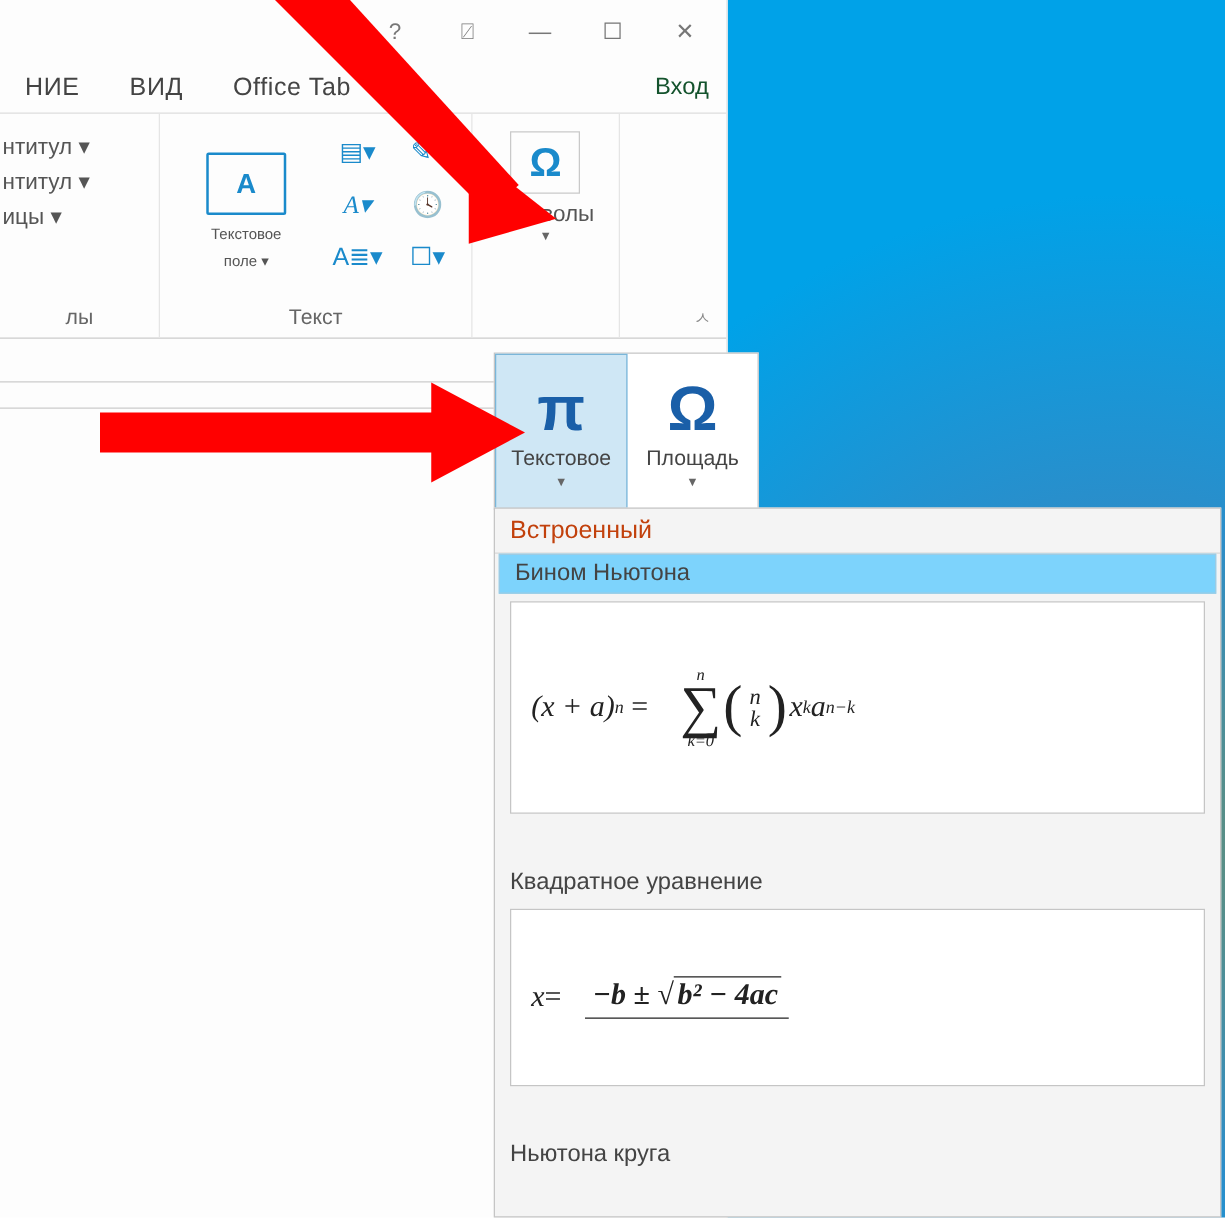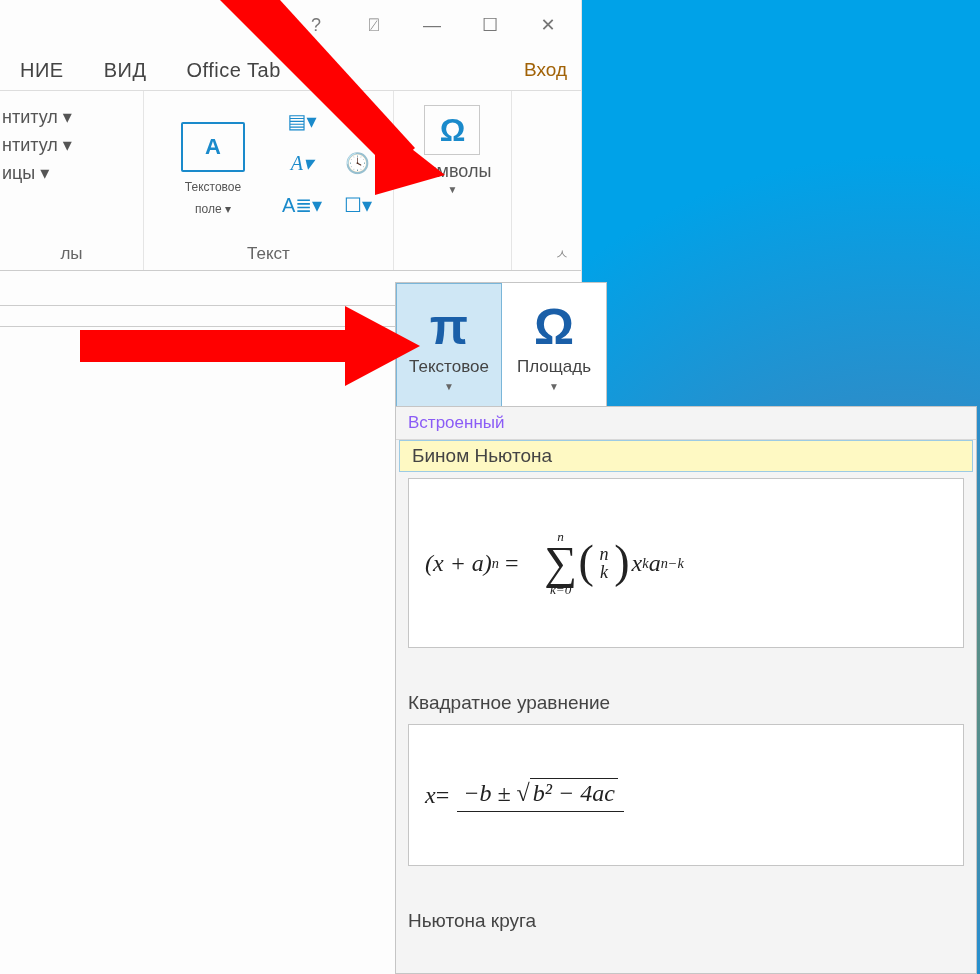--- a/index.html
+++ b/index.html
@@ -53,21 +53,21 @@
   .tabrow {
     height: 40px;
     display: flex;
     align-items: center;
     color: #444;
     font-size: 20px;
     border-bottom: 1px solid #ddd;
   }
   .tabrow .tab { padding: 0 20px; letter-spacing: .5px; white-space: nowrap; }
   .tabrow .spacer { flex: 1; }
-  .tabrow .login { padding: 0 14px; color: #a16207; font-size: 19px; }
+  .tabrow .login { padding: 0 14px; color: #14532d; font-size: 19px; }
 
   
   .ribbon {
     height: 180px;
     border-bottom: 1px solid #ccc;
     display: flex;
     position: relative;
     box-sizing: border-box;
   }
   .group {
@@ -77,21 +77,21 @@
     justify-content: space-between;
     border-right: 1px solid #e5e5e5;
     padding: 6px 0 0 0;
     box-sizing: border-box;
   }
   .group-label {
     font-size: 17px;
     color: #666;
     padding: 4px 0 6px 0;
   }
-  .group1 { width: 144px; }
+  .group1 { width: 128px; }
   .group1 .stack {
     width: 100%;
     padding-top: 6px;
     font-size: 18px;
     color: #555;
     line-height: 28px;
   }
   .group1 .stack div { padding-left: 2px; white-space: nowrap; }
 
   .group2 { width: 250px; }
@@ -208,32 +208,32 @@
     top: 406px;
     width: 582px;
     height: 568px;
     background: #f4f4f4;
     border: 1px solid #c5c5c5;
     box-sizing: border-box;
     z-index: 5;
   }
   .gal-head {
     padding: 6px 12px;
-    font-size: 17px;
-    color: #8b5cf6;
+    font-size: 20px;
+    color: #c2410c;
     border-bottom: 1px solid #d8d8d8;
   }
   .gal-section-title {
     padding: 4px 12px;
     font-size: 19px;
     color: #444;
     margin-top: 40px;
   }
   .gal-section-title.sel {
-    background: #fef9c3;
+    background: #7dd3fc;
     border: 1px solid #9ccbe4;
     margin: 0 3px;
   }
   .gal-box {
     margin: 6px 12px 14px 12px;
     background: #fff;
     border: 1px solid #c5c5c5;
     padding: 14px 16px;
     font-family: "Cambria Math", "Times New Roman", serif;
     font-size: 24px;
@@ -270,22 +270,23 @@
     text-align: center;
   }
   .binom::before { content: "("; font-size: 46px; position: absolute; left: -18px; top: -6px; font-style: normal; }
   .binom::after  { content: ")"; font-size: 46px; position: absolute; right: -18px; top: -6px; font-style: normal; }
   .binom .bt { font-size: .75em; display: block; }
   .binom .bb { font-size: .75em; display: block; }
 
   .frac {
     display: inline-block;
     vertical-align: middle;
-    margin: 0 8px;
+    margin: 0 19px;
     line-height: 1.2;
+    font-weight: bold;
   }
   .frac .fn { display: block; padding: 0 6px 4px 6px; border-bottom: 1.5px solid #222; font-style: italic; white-space: nowrap; }
   .frac .fd { display: block; padding: 4px 6px 0 6px; font-style: italic; }
   .sqrt-sign { font-style: normal; }
   .sqrt-bar { border-top: 1.5px solid #222; padding: 0 3px; display: inline-block; }
 
   
   .arrow-svg {
     position: absolute;
     left: 0; top: 0;

